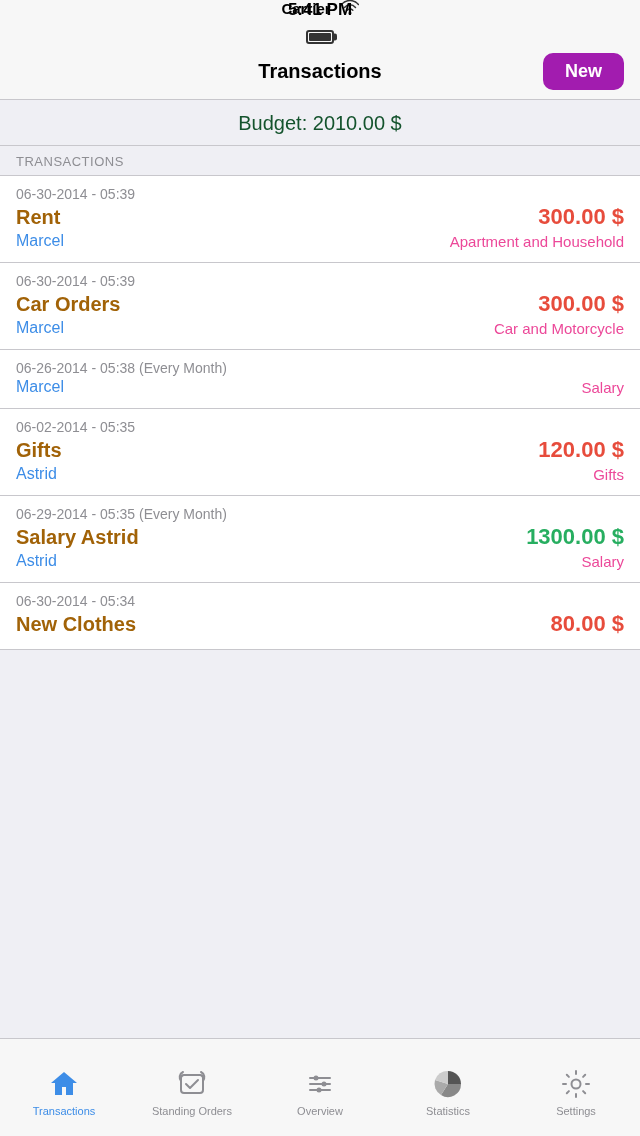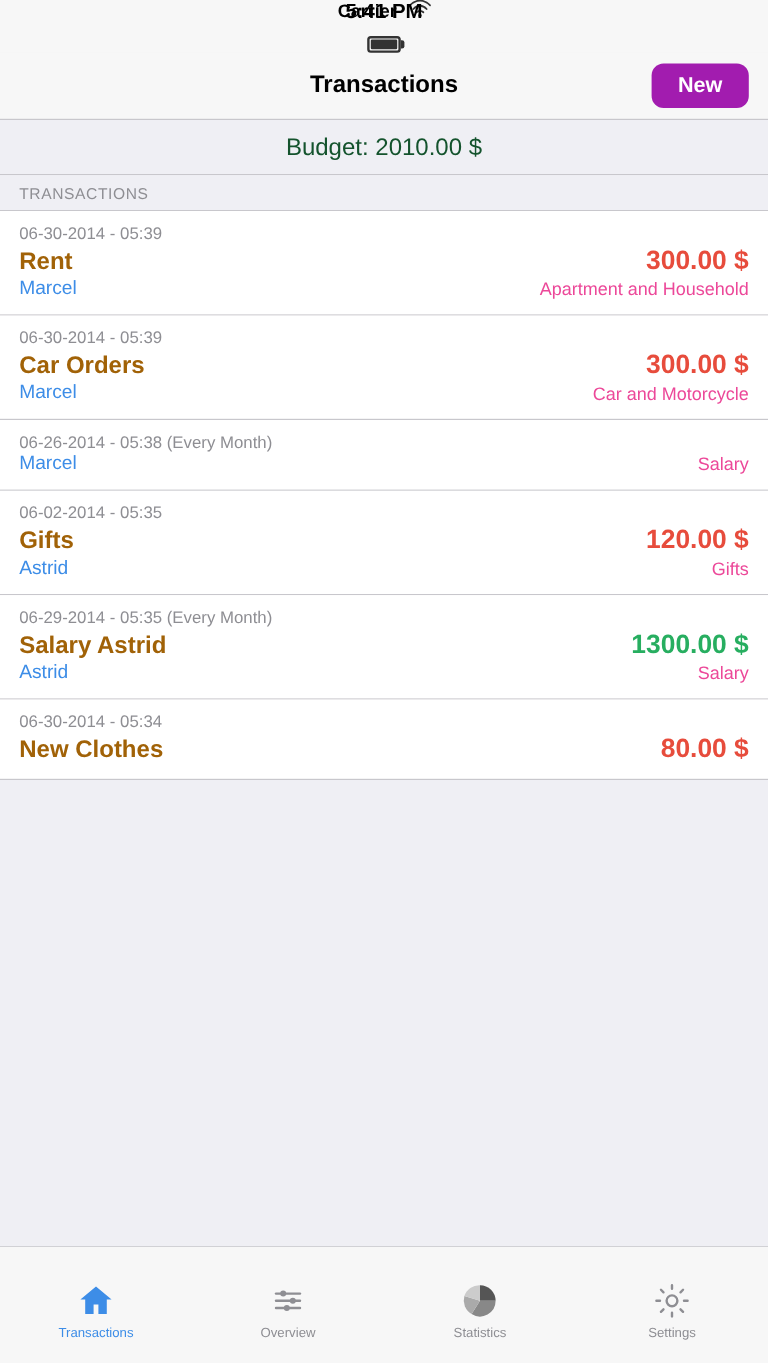--- a/index.html
+++ b/index.html
@@ -315,20 +315,34 @@
 
   <div class="tab-item">
     <div class="tab-icon">
       <svg viewBox="0 0 34 34" fill="none">
         <path d="M17 5L4 16h4v12h7v-8h4v8h7V16h4L17 5z" fill="#3d8de7"></path>
       </svg>
     </div>
     <span class="tab-label-active">Transactions</span>
   </div>
 
+  <div class="tab-item">
+    <div class="tab-icon">
+      <svg viewBox="0 0 34 34" fill="none">
+        <rect x="6" y="8" width="22" height="18" rx="3" stroke="#8e8e93" stroke-width="2" fill="none"></rect>
+        <path d="M11 17l4 4 8-8" stroke="#8e8e93" stroke-width="2" stroke-linecap="round" stroke-linejoin="round"></path>
+        <path d="M28 14c2-3 2-7-2-9" stroke="#8e8e93" stroke-width="2" stroke-linecap="round" fill="none"></path>
+        <path d="M6 14c-2-3-2-7 2-9" stroke="#8e8e93" stroke-width="2" stroke-linecap="round" fill="none"></path>
+
+        <path d="M23 8 Q30 8 28 14" stroke="#8e8e93" stroke-width="1.5" fill="none" stroke-linecap="round"></path>
+        <path d="M11 8 Q4 8 6 14" stroke="#8e8e93" stroke-width="1.5" fill="none" stroke-linecap="round"></path>
+      </svg>
+    </div>
+    <span class="tab-label">Standing Orders</span>
+  </div>
 
   <div class="tab-item">
     <div class="tab-icon">
       <svg viewBox="0 0 34 34" fill="none">
         <line x1="7" y1="17" x2="27" y2="17" stroke="#8e8e93" stroke-width="2" stroke-linecap="round"></line>
         <line x1="7" y1="11" x2="27" y2="11" stroke="#8e8e93" stroke-width="2" stroke-linecap="round"></line>
         <line x1="7" y1="23" x2="27" y2="23" stroke="#8e8e93" stroke-width="2" stroke-linecap="round"></line>
         <circle cx="13" cy="11" r="2.5" fill="#8e8e93"></circle>
         <circle cx="21" cy="17" r="2.5" fill="#8e8e93"></circle>
         <circle cx="16" cy="23" r="2.5" fill="#8e8e93"></circle>

